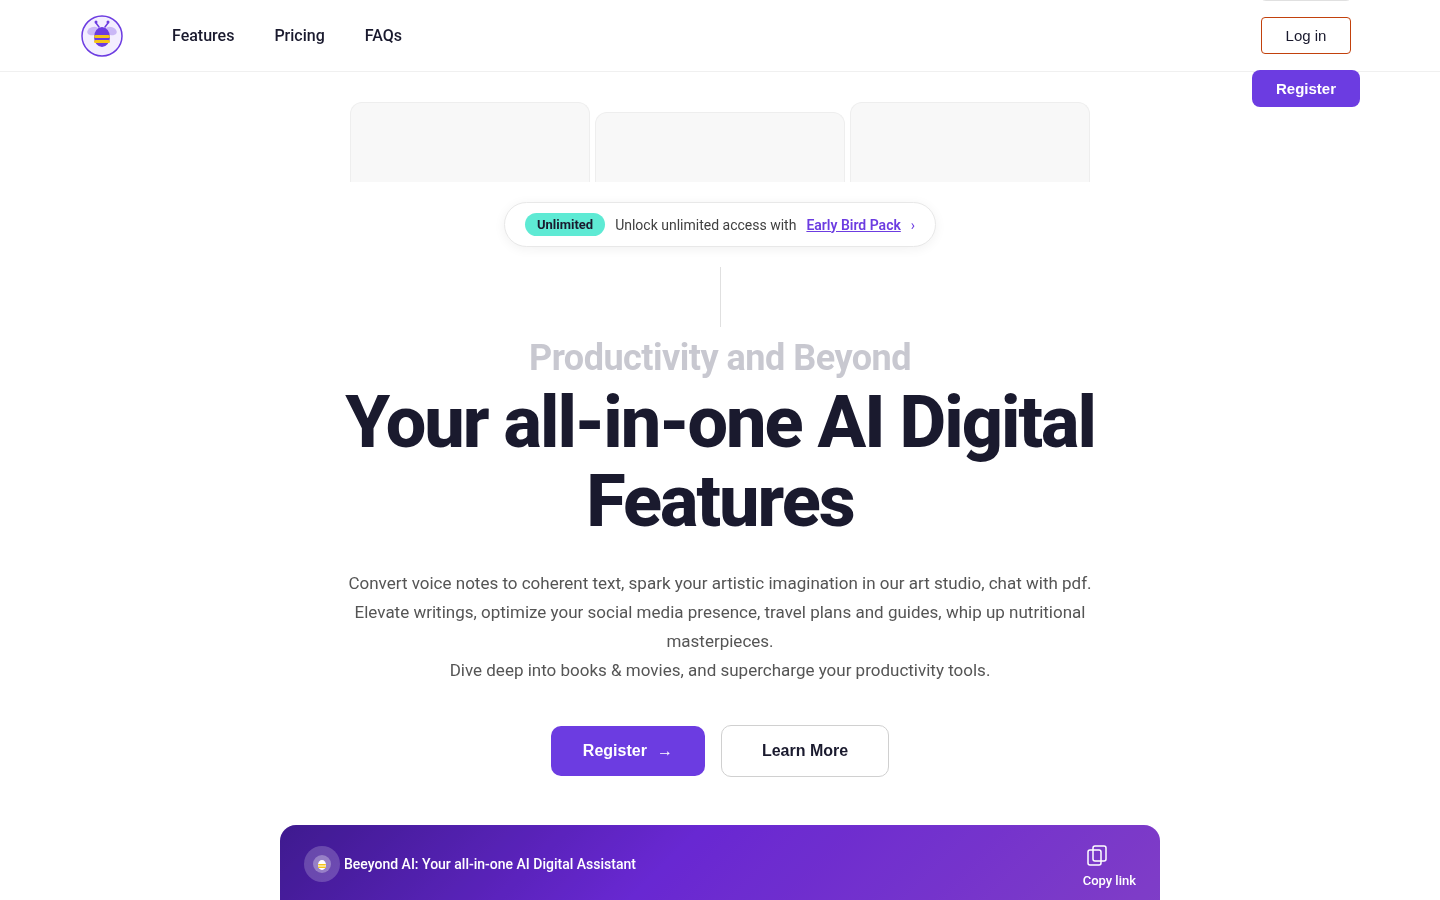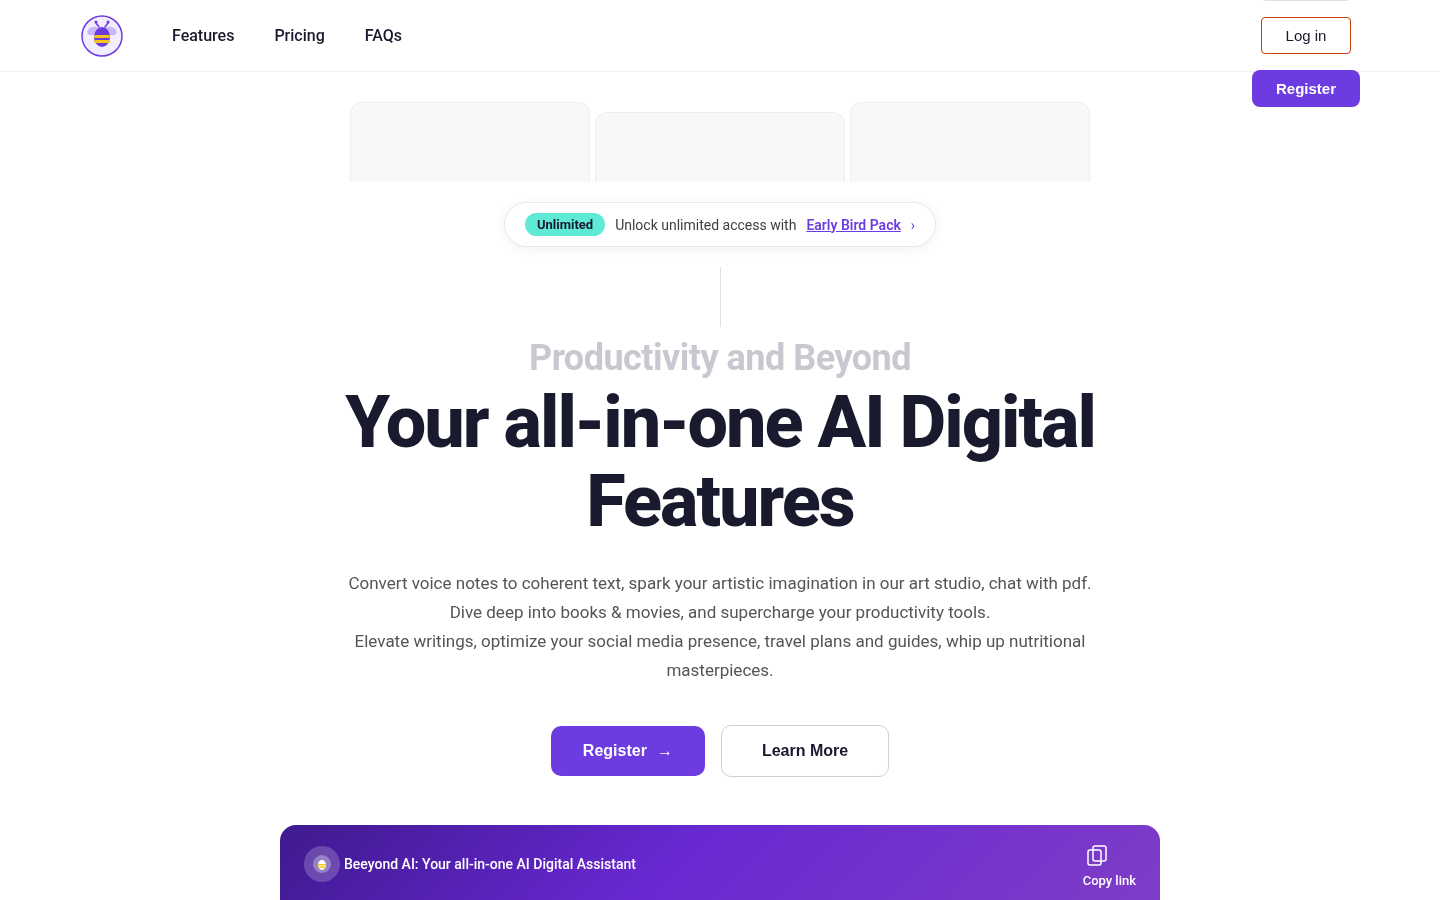--- a/index.html
+++ b/index.html
@@ -374,22 +374,22 @@
 
   <p class="hero-subtitle">Productivity and Beyond</p>
 
   <h1 class="hero-title">
     <span>Your all-in-one AI Digital</span><br>
     <span>Features</span>
   </h1>
 
   <div class="hero-description">
     <p>Convert voice notes to coherent text, spark your artistic imagination in our art studio, chat with pdf.</p>
+    <p>Elevate writings, optimize your social media presence, travel plans and guides, whip up nutritional masterpieces.</p>
     <p>Dive deep into books &amp; movies, and supercharge your productivity tools.</p>
-    <p>Elevate writings, optimize your social media presence, travel plans and guides, whip up nutritional masterpieces.</p>
   </div>
 
   <div class="cta-buttons">
     <button class="btn-register-hero">
       <span>Register</span>
       <span class="arrow">→</span>
     </button>
     <button class="btn-learn-more">Learn More</button>
   </div>
 

